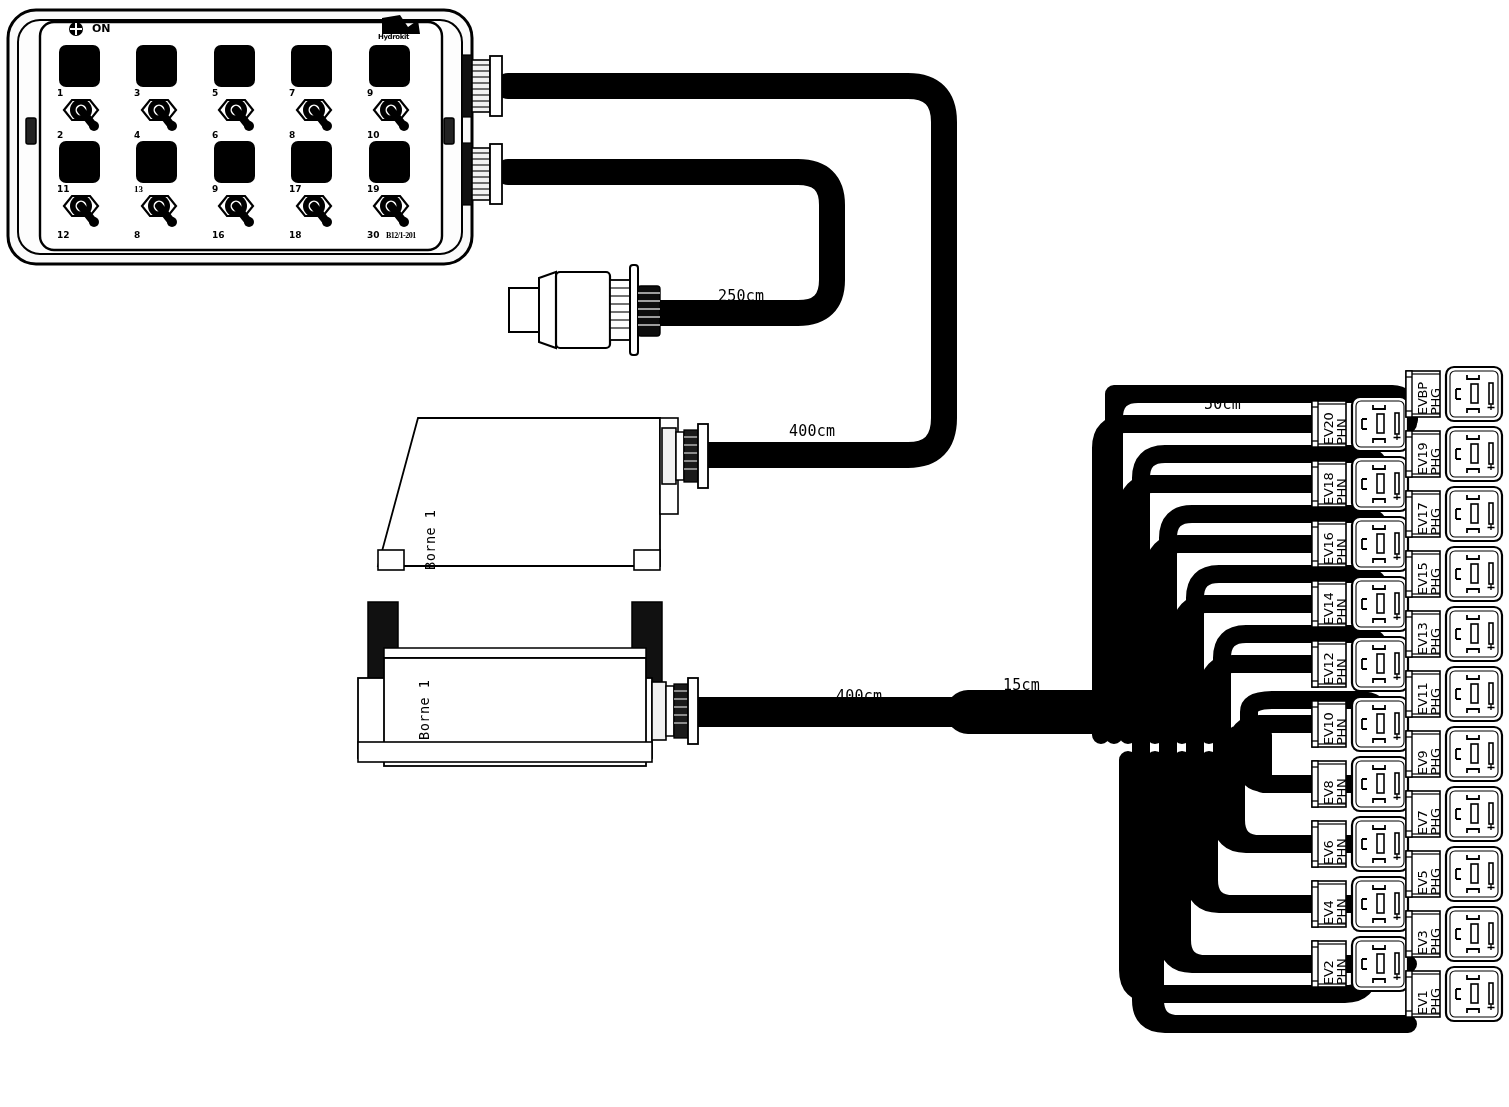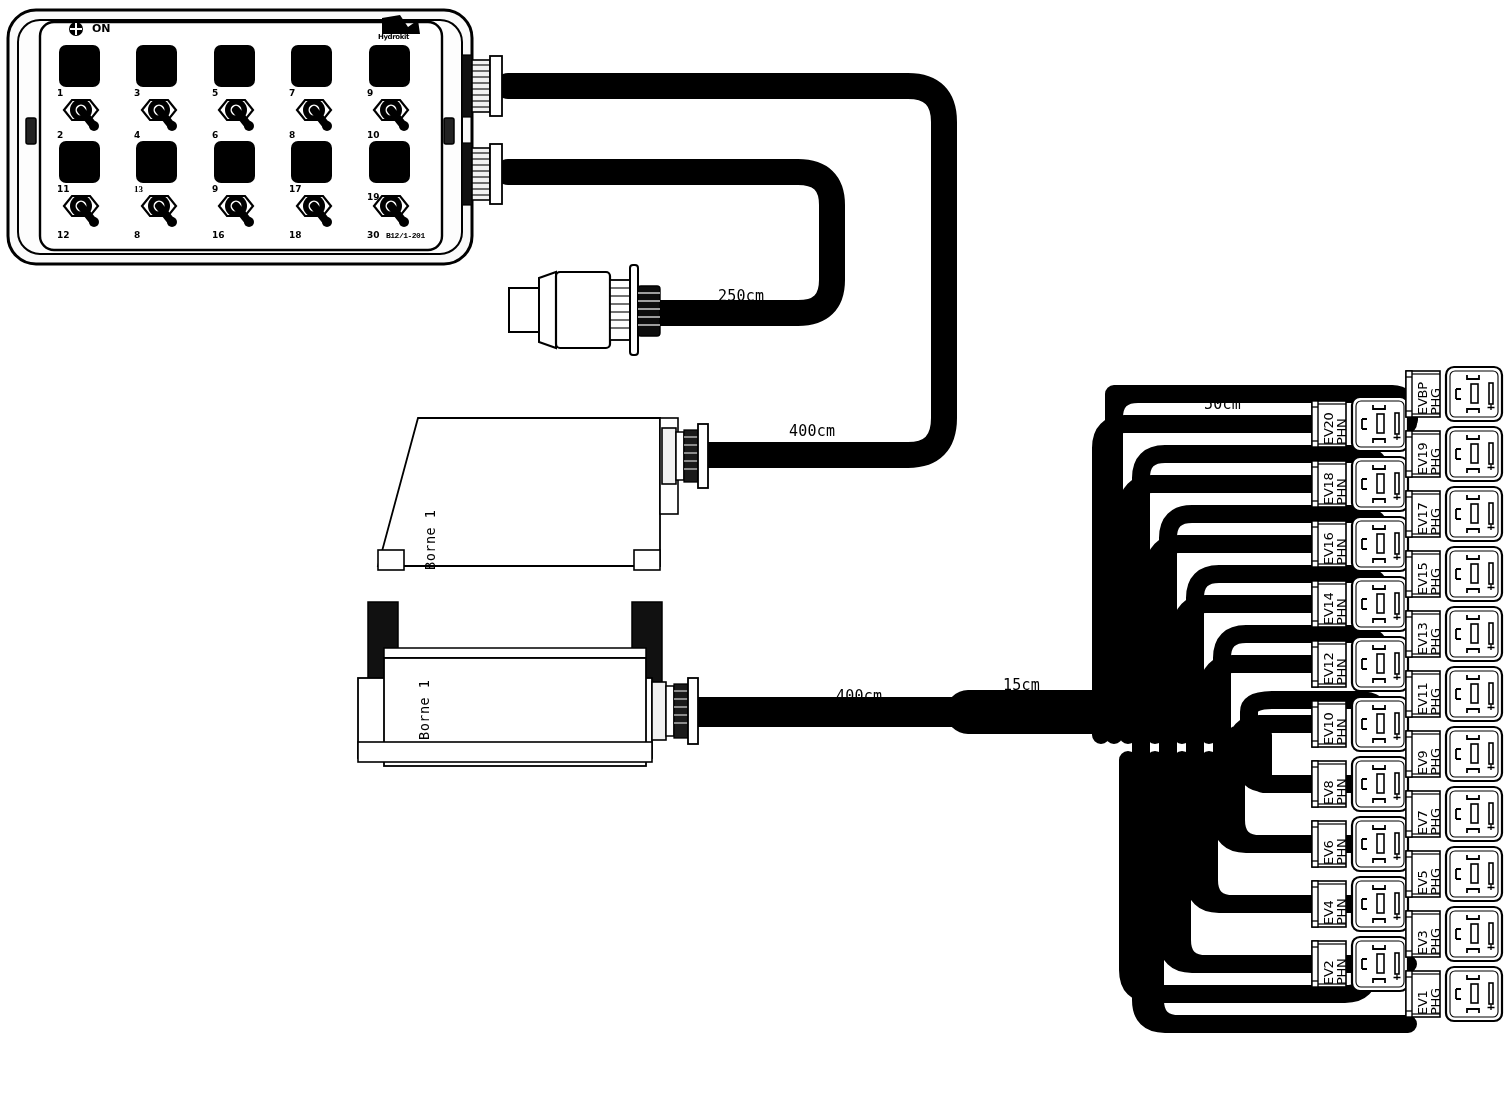--- a/index.html
+++ b/index.html
@@ -53,21 +53,21 @@
     font-weight:bold;
   }
   .brandtext{
     font-size:7px;
     font-family:"DejaVu Sans","Liberation Sans",sans-serif;
     font-weight:bold;
     letter-spacing:-0.4px;
   }
   .partno{
     font-size:8px;
-    font-family:Liberation Mono, monospace;
+    font-family:Liberation Serif, serif;
     font-weight:bold;
     letter-spacing:-0.5px;
   }
 </style>
 </head>
 <body>
 
 <div id="stage">
 
   <svg width="1509" height="1107" viewBox="0 0 1509 1107" xmlns="http://www.w3.org/2000/svg">
@@ -411,21 +411,21 @@
       <div class="lbl swnum" style="left: 367px; top: 88px;">9</div>
       <div class="lbl swnum" style="left: 367px; top: 130px;">10</div>
       <div class="lbl swnum" style="left: 57px; top: 184px;">11</div>
       <div class="lbl swnum" style="left: 57px; top: 230px;">12</div>
       <div class="lbl swnum" style="left: 134px; top: 184px; font-family: Liberation Serif, serif;">13</div>
       <div class="lbl swnum" style="left: 134px; top: 230px;">8</div>
       <div class="lbl swnum" style="left: 212px; top: 184px;">9</div>
       <div class="lbl swnum" style="left: 212px; top: 230px;">16</div>
       <div class="lbl swnum" style="left: 289px; top: 184px;">17</div>
       <div class="lbl swnum" style="left: 289px; top: 230px;">18</div>
-      <div class="lbl swnum" style="left: 367px; top: 184px; margin-top: 8px;">19</div>
+      <div class="lbl swnum" style="left: 367px; top: 184px;">19</div>
       <div class="lbl swnum" style="left: 367px; top: 230px;">30</div>
     </div>
 
 
   <div class="lbl borne" style="left:423px;top:570px;">Borne 1</div>
   <div class="lbl borne" style="left:417px;top:740px;">Borne 1</div>
 
   <div class="lbl dim" style="left:718px;top:288px;">250cm</div>
   <div class="lbl dim" style="left:789px;top:423px;">400cm</div>
   <div class="lbl dim" style="left:836px;top:688px;">400cm</div>

